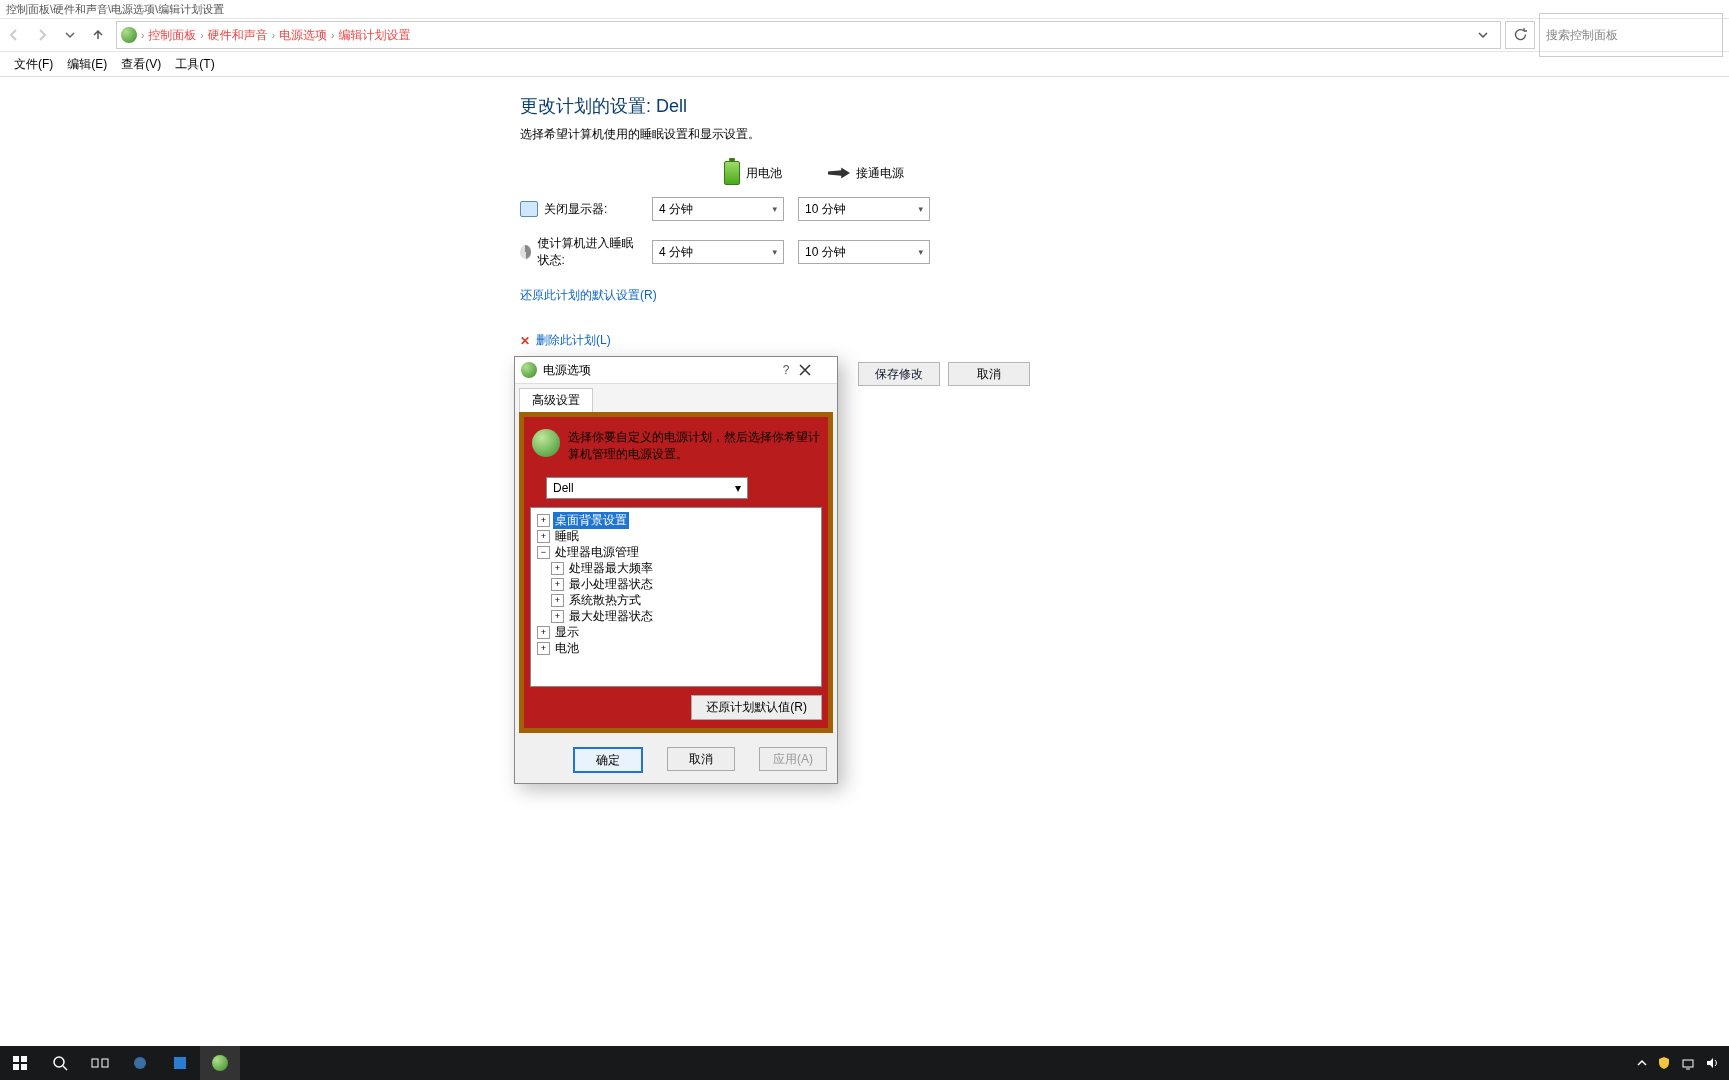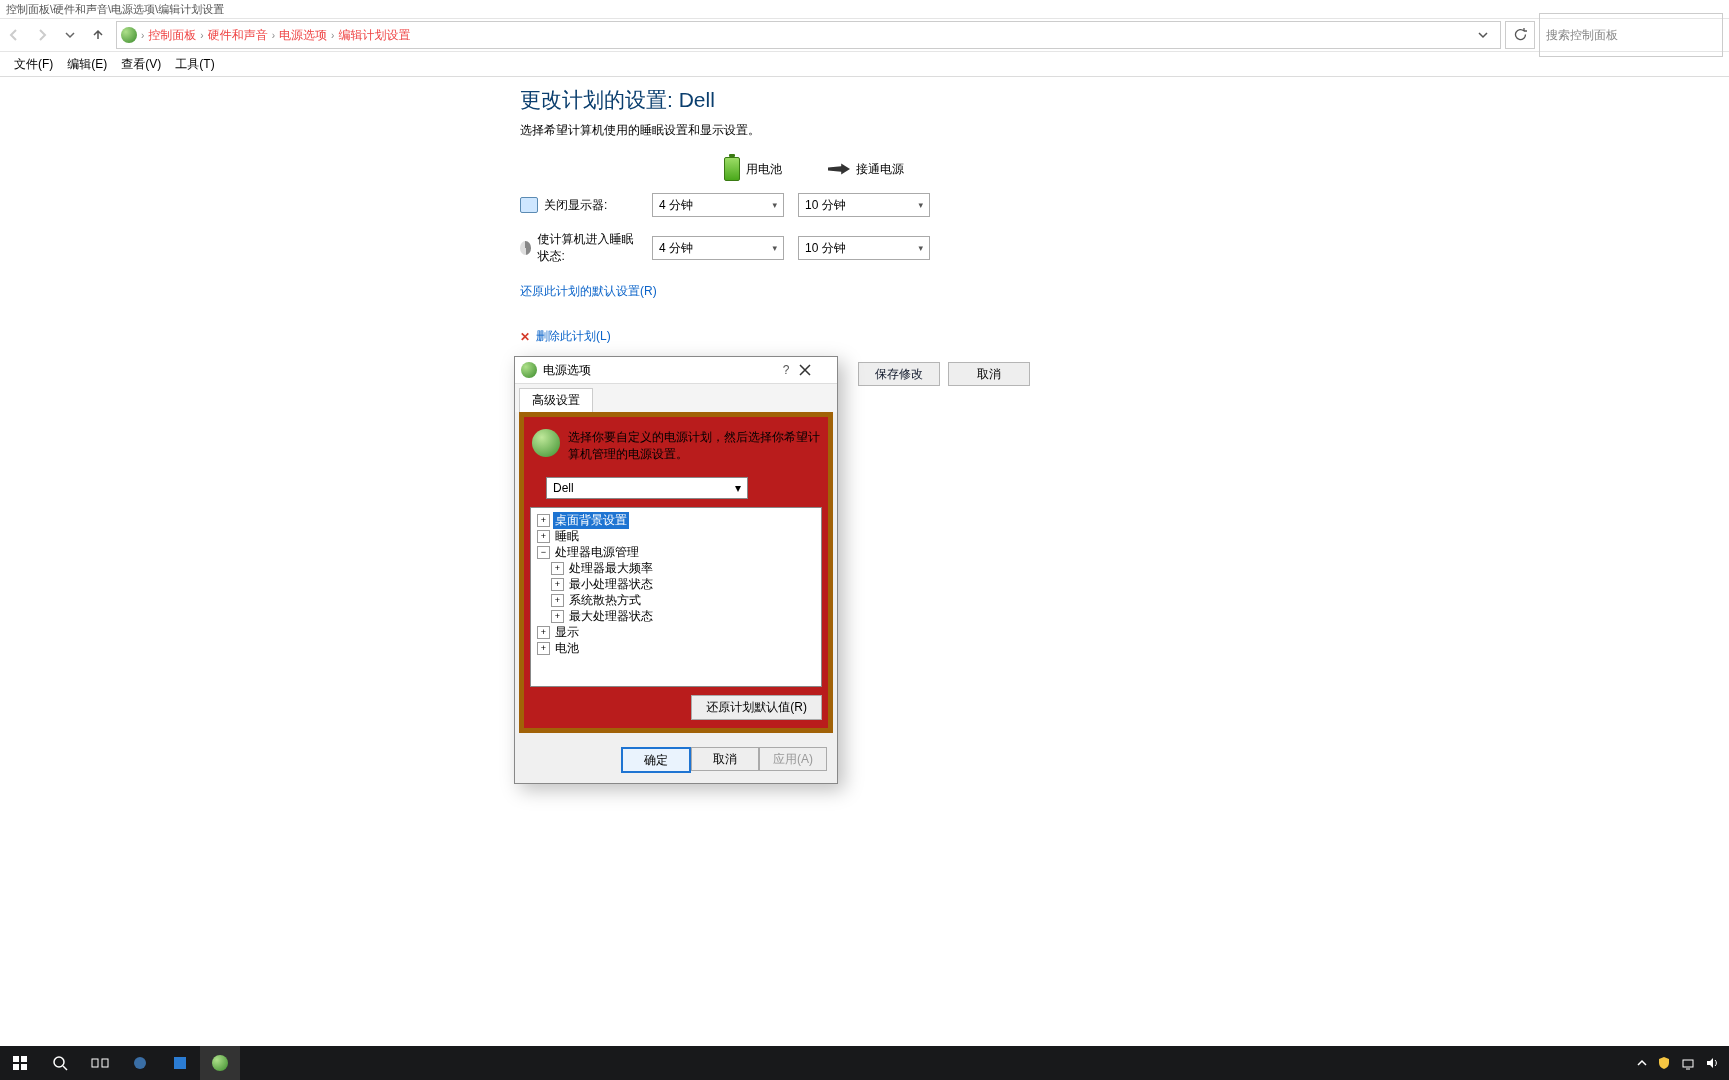--- a/index.html
+++ b/index.html
@@ -14,21 +14,21 @@
   .bc-sep{color:#888;font-size:10px}
   .bc-item{color:#ef4444}
   .dd-toggle{width:18px;text-align:center;color:#555}
   .refresh-box{width:28px;height:26px;border:1px solid #ccc;margin-right:4px;display:flex;align-items:center;justify-content:center}
   .search-box{width:170px;height:26px;border:1px solid #ccc;margin-right:6px;display:flex;align-items:center;padding:8px 6px;color:#888}
   
   .menu-row{display:flex;align-items:center;height:24px;padding:0 14px;gap:14px;border-bottom:1px solid #dcdcdc;background:#fff}
   .menu-item{color:#000}
   
   .content{position:absolute;left:520px;top:86px;width:700px}
-  .heading{color:#0a3e6e;font-size:21px;margin:0 0 8px}
+  .heading{color:#0a3e6e;font-size:18px;margin:8px 0 8px}
   .subline{margin-bottom:18px}
   .col-hdrs{display:flex;margin-left:126px;gap:46px;margin-bottom:12px;align-items:center}
   .col-hdr{display:flex;align-items:center;gap:6px}
   .battery-icon{width:14px;height:22px;background:linear-gradient(#9cdc66,#4aa81b);border:1px solid #3a7a13;border-radius:2px;position:relative}
   .battery-icon:before{content:"";position:absolute;top:-4px;left:4px;width:6px;height:3px;background:#3a7a13;border-radius:1px}
   .plug-icon{width:22px;height:14px;background:#333;clip-path:polygon(0 40%,60% 30%,60% 10%,100% 50%,60% 90%,60% 70%,0 60%);} 
   .setting-row{display:flex;align-items:center;margin-bottom:14px;gap:14px}
   .row-label{width:118px;display:flex;align-items:center;gap:6px}
   .monitor-icon{width:16px;height:14px;background:#cfe7ff;border:1px solid #5b8bb3;border-radius:2px}
   .sleep-icon{width:14px;height:14px;border-radius:50%;background:conic-gradient(#888 0 180deg,#ddd 0)}
@@ -55,21 +55,21 @@
   .info-icon{width:28px;height:28px;border-radius:50%;background:radial-gradient(circle at 35% 30%,#bfe89a,#3c8f2e);flex:0 0 28px}
   .plan-combo{width:188px;height:20px;border:1px solid #888;display:flex;align-items:center;justify-content:space-between;padding:0 6px;background:#fff;margin:8px 16px}
   .tree{border:1px solid #888;height:170px;background:#fff;padding:4px 2px;overflow:auto}
   .tree-row{display:flex;align-items:center;height:16px;gap:3px;padding-left:4px}
   .tree-row.l1{padding-left:18px}
   .exp{width:11px;height:11px;border:1px solid #999;display:flex;align-items:center;justify-content:center;font-size:9px;line-height:1;background:#fff}
   .node-label{padding:0 2px}
   .node-label.sel{background:#1e74d2;color:#fff}
   .restore-row{display:flex;justify-content:flex-end;margin:8px 0 2px}
   .restore-btn{border:1px solid #aaa;background:#eee;padding:3px 14px}
-  .dlg-btns{display:flex;justify-content:flex-end;gap:0;padding:10px;background:#f0f0f0}
+  .dlg-btns{display:flex;justify-content:flex-end;gap:24px;padding:10px;background:#f0f0f0}
   .dlg-btn{width:66px;height:22px;border:1px solid #aaa;background:#eee;display:flex;align-items:center;justify-content:center}
   .dlg-btn.primary{border:2px solid #1e74d2;background:#eaf3fd}
   .dlg-btn.disabled{color:#999}
   
   .taskbar{position:absolute;left:0;bottom:0;width:100%;height:34px;background:#18191b;display:flex;align-items:center;color:#fff}
   .tb-btn{width:40px;height:34px;display:flex;align-items:center;justify-content:center}
   .tb-btn.active{background:#333}
   .tb-spacer{flex:1}
   .tray{display:flex;align-items:center;gap:10px;padding:0 10px;font-size:12px}
   

